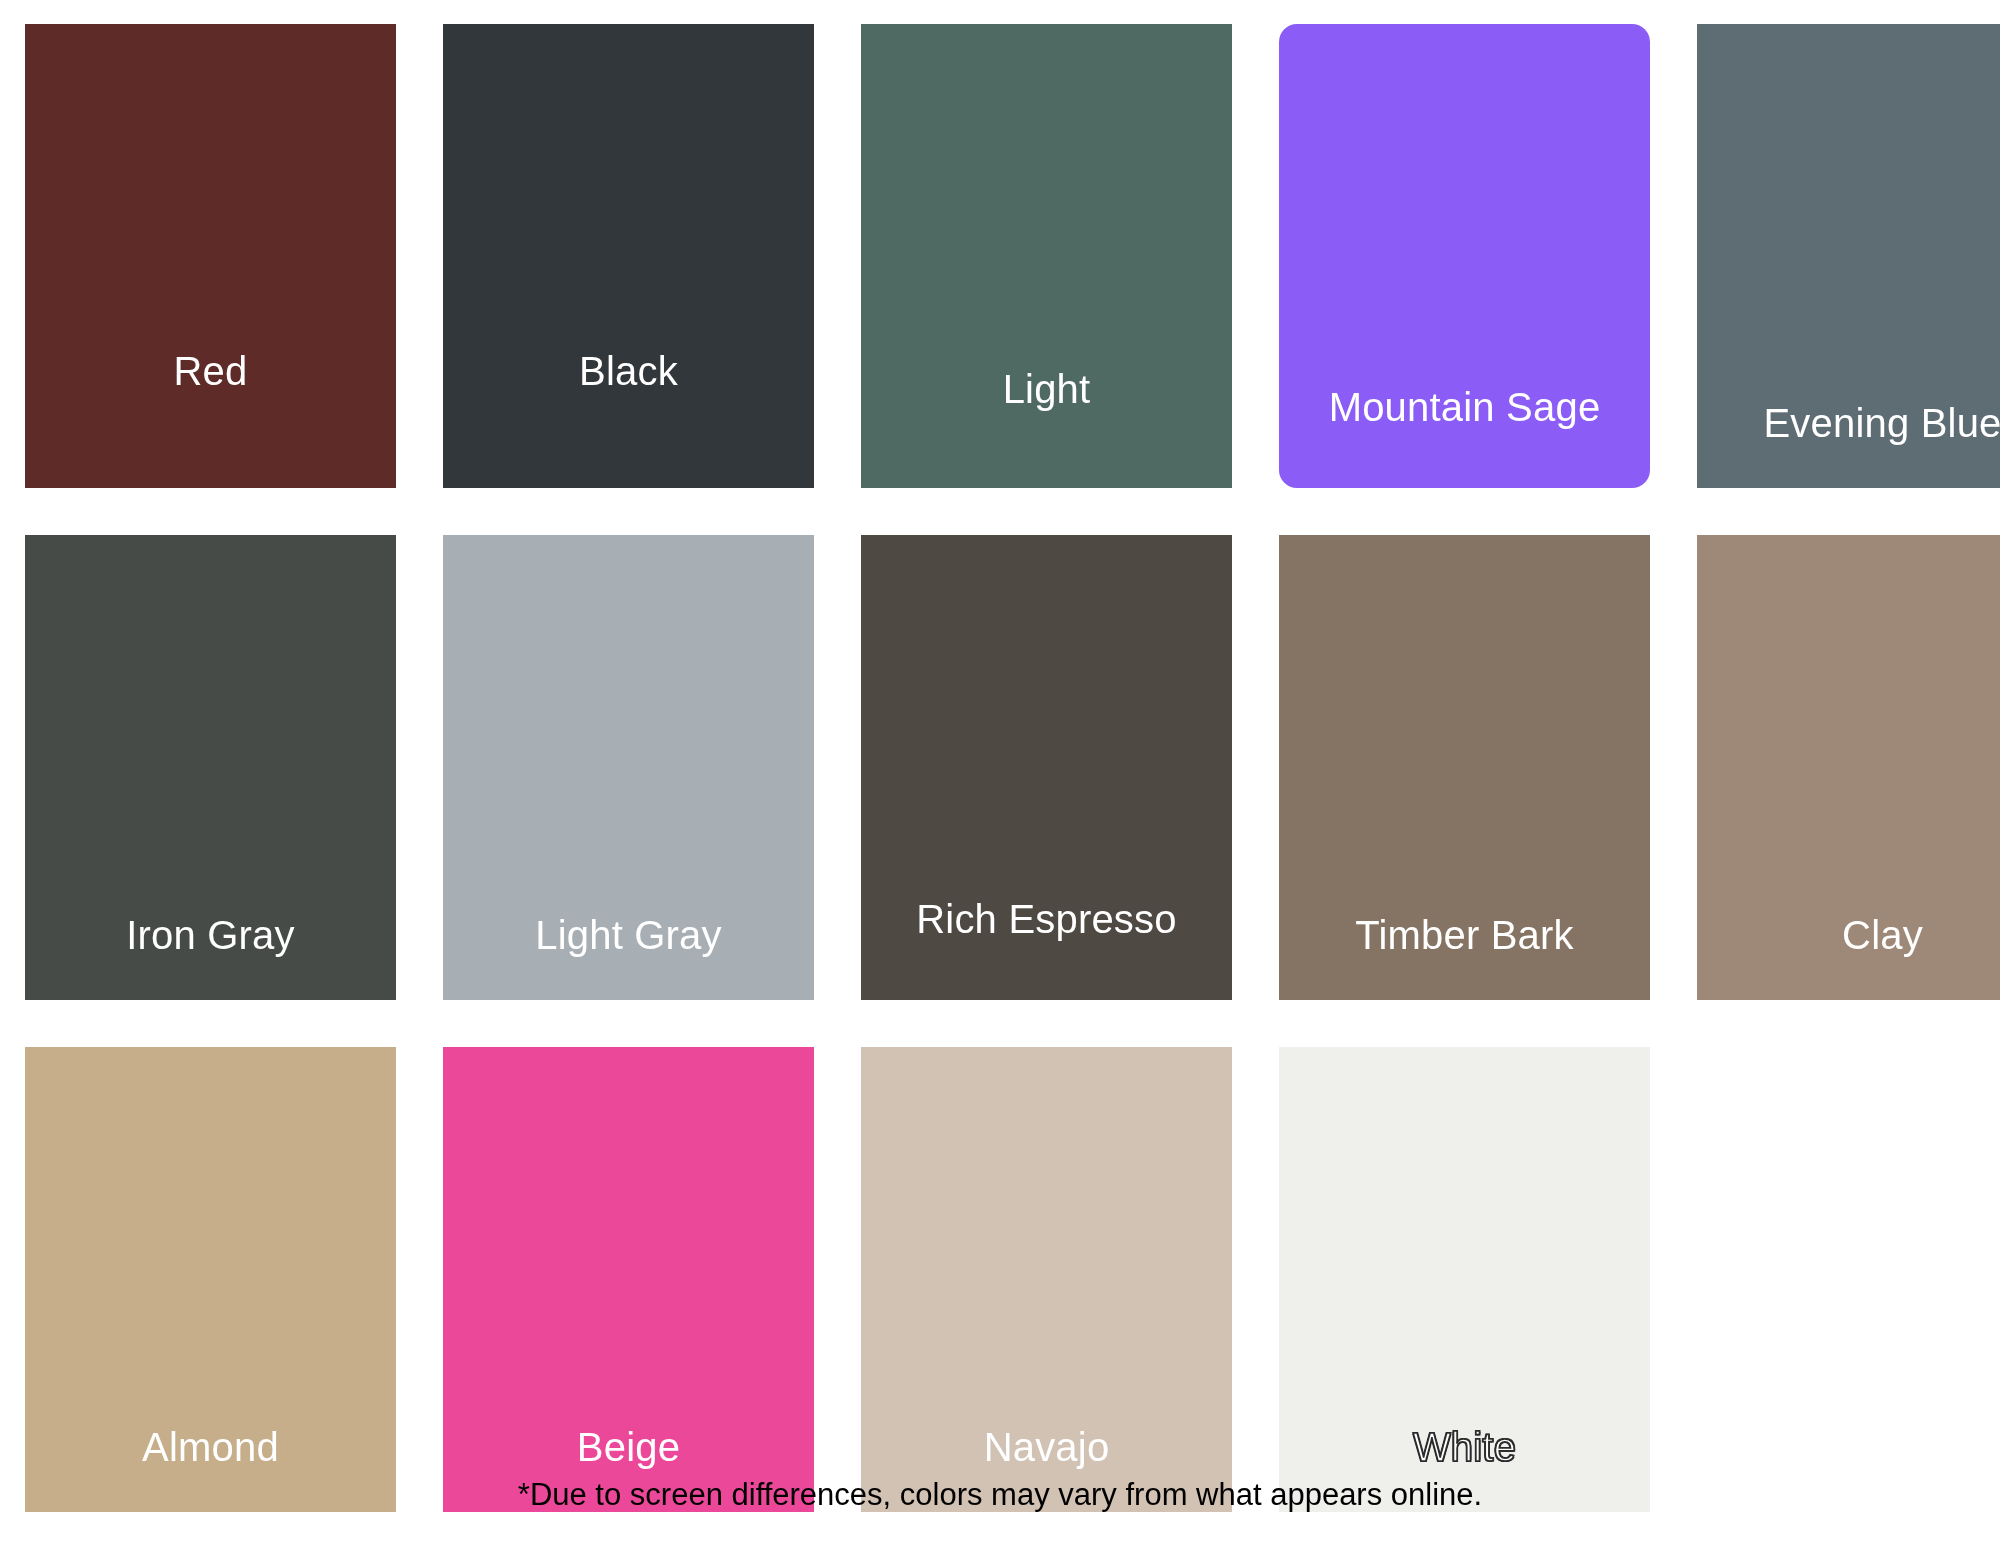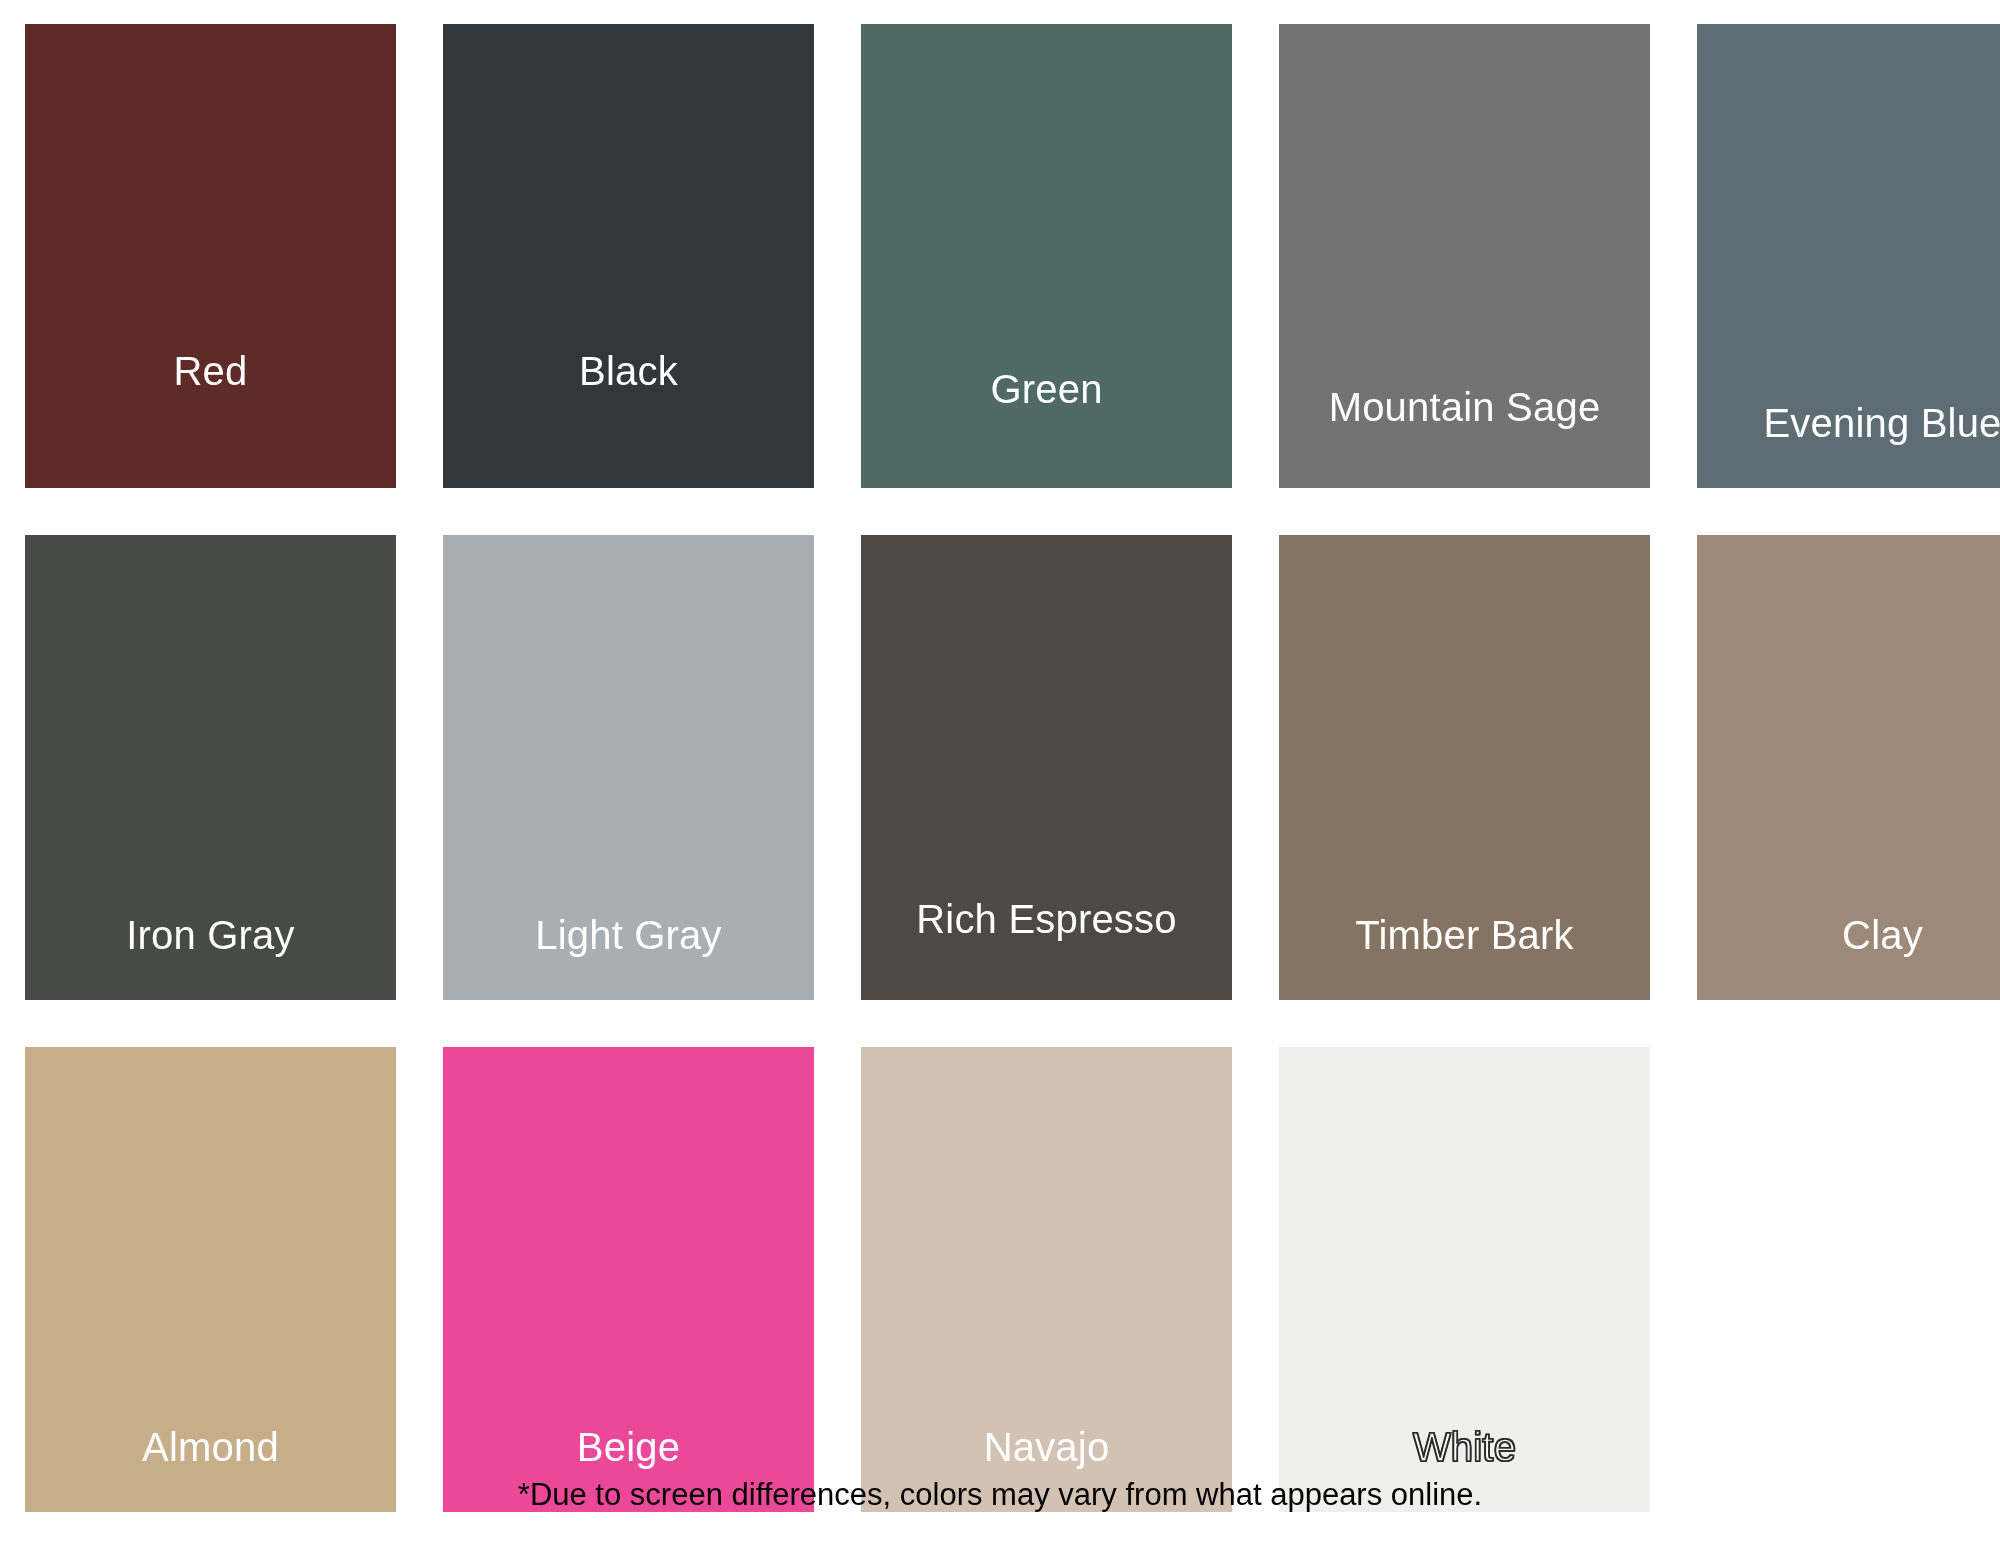--- a/index.html
+++ b/index.html
@@ -92,23 +92,23 @@
 <div id="palette-page">
 
   <div class="swatch-grid" id="swatch-grid">
       <div class="swatch pad-lg" style="background-color: rgb(94, 43, 40);">
         <span class="swatch-label">Red</span>
       </div>
       <div class="swatch pad-lg" style="background-color: rgb(50, 55, 59);">
         <span class="swatch-label">Black</span>
       </div>
       <div class="swatch pad-md" style="background-color: rgb(79, 105, 99);">
-        <span class="swatch-label">Green</span>
+        <span class="swatch-label">Light</span>
       </div>
-      <div class="swatch pad-sm" style="background-color: #737373;">
+      <div class="swatch pad-sm" style="background-color: #8b5cf6; border-radius: 18px;">
         <span class="swatch-label">Mountain Sage</span>
       </div>
       <div class="swatch pad-xs" style="background-color: rgb(94, 108, 116);">
         <span class="swatch-label">Evening Blue</span>
       </div>
       <div class="swatch pad-xs" style="background-color: rgb(70, 75, 71);">
         <span class="swatch-label">Iron Gray</span>
       </div>
       <div class="swatch pad-xs" style="background-color: rgb(168, 175, 180);">
         <span class="swatch-label">Light Gray</span>

